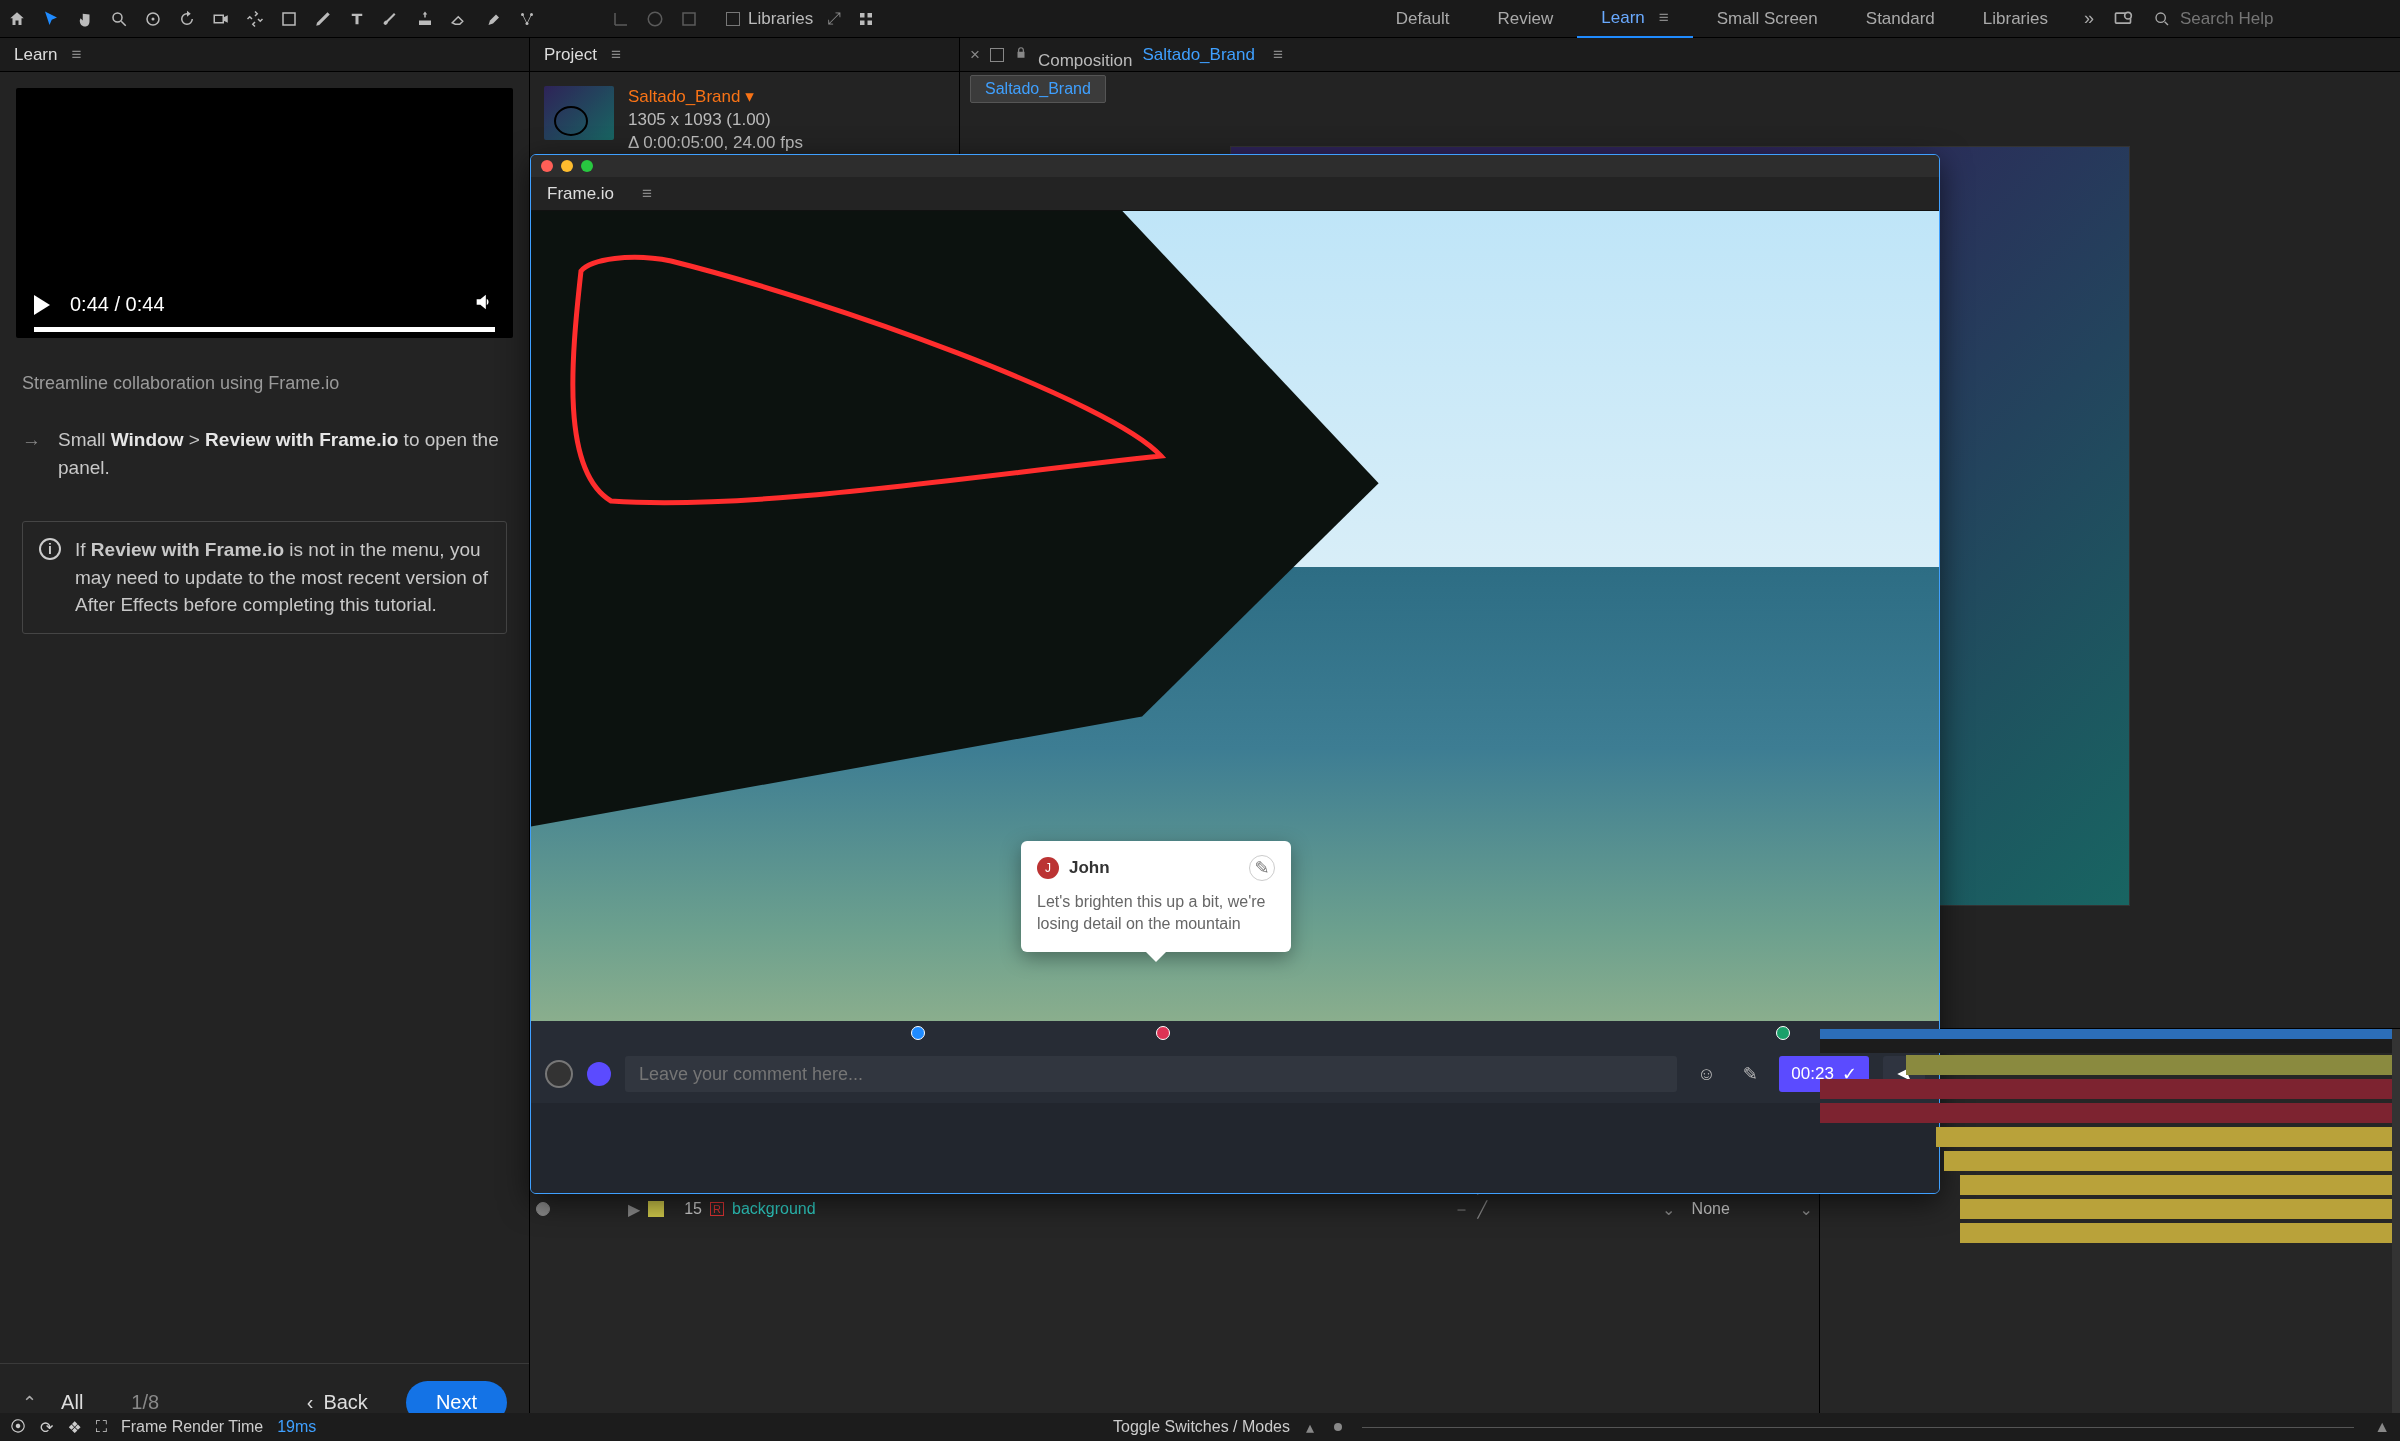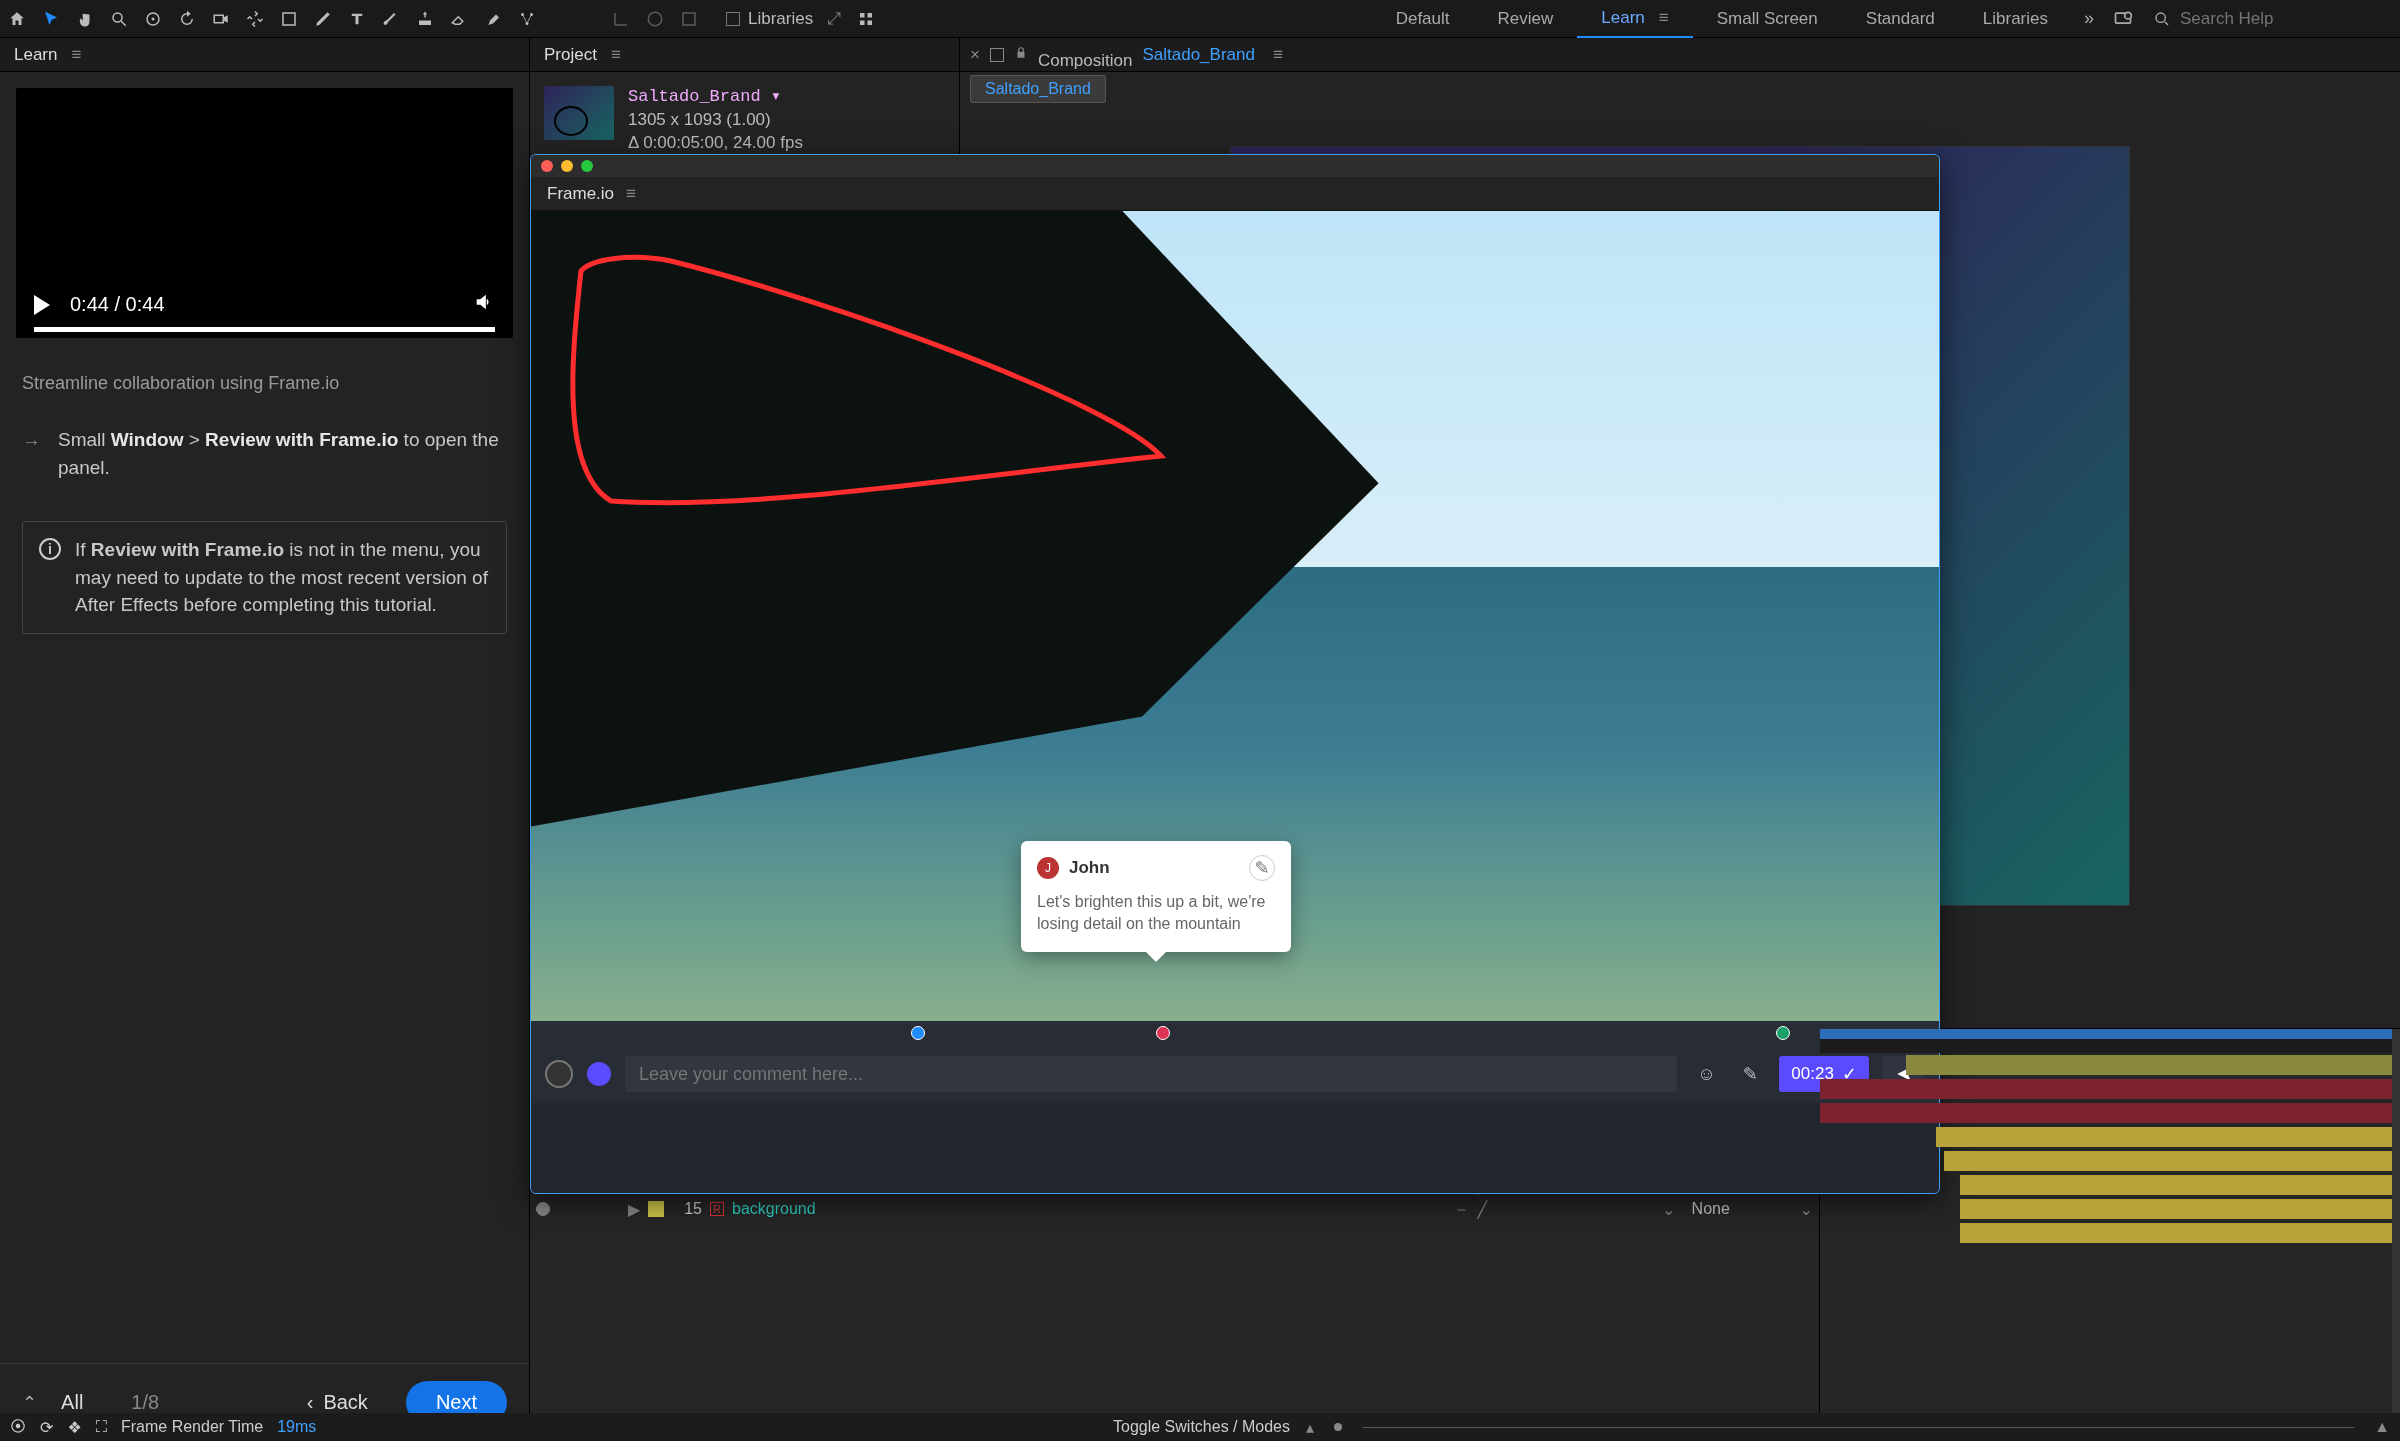--- a/index.html
+++ b/index.html
@@ -59,41 +59,41 @@
 .upper { flex:0 0 990px; display:flex; position:relative; }
 
 
 .project { width:430px; background:#232323; border-right:1px solid #000; }
 .project .panel-tab { height:34px; display:flex; align-items:center; padding:0 14px; font-size:17px; color:#ddd; background:#1c1c1c; border-bottom:1px solid #000; gap:14px;}
 .project .panel-tab .burger { color:#888; }
 .project .comp-info { display:flex; gap:14px; padding:14px 14px; align-items:flex-start; }
 .project .thumb { width:70px; height:54px; background:linear-gradient(135deg,#2e2358,#186562); border-radius:2px; position:relative;}
 .project .thumb::after{content:"";position:absolute;left:10px;top:20px;width:30px;height:26px;border:2px solid #000;border-radius:50%;}
 .project .meta { font-size:17px; color:#bbb; line-height:1.35;}
-.project .meta .name { color:#f0abfc;font-family:Liberation Mono, monospace; }
+.project .meta .name { color:#f97316; }
 
 
 .viewer { flex:1; background:#232323; display:flex; flex-direction:column; }
 .viewer .tabs { height:34px; background:#1c1c1c; border-bottom:1px solid #000; display:flex; align-items:center; padding:0 10px; gap:10px; font-size:17px; }
 .viewer .tabs .x { color:#888; }
 .viewer .tabs .lock svg{width:14px;height:14px;fill:#888;}
 .viewer .tabs .lbl { color:#bbb;margin-top:12px; }
 .viewer .tabs .name { color:#3fa0ff; }
 .viewer .tabs .burger { color:#888; margin-left:8px; }
 .viewer .sub-tabs { height:34px; background:#232323; display:flex; align-items:center; padding:0 10px; }
 .viewer .sub-tabs .chip { background:#3b3b3b; color:#3fa0ff; font-size:16px; padding:4px 14px; border-radius:2px; border:1px solid #555;}
 .viewer .canvas { flex:1; display:flex; align-items:flex-start; justify-content:center; padding:40px 40px; }
 .viewer .canvas .comp-img { width:900px; height:760px; background:linear-gradient(135deg,#2e2358 0%,#2e2358 30%,#186562 100%); border:1px solid #333;}
 
 
 .frameio { position:absolute; left:0px; top:116px; width:1410px; height:1040px; background:#272c35; border:1px solid #3fa0ff; border-radius:6px; box-shadow:0 8px 30px rgba(0,0,0,0.6); overflow:hidden; display:flex; flex-direction:column; }
 .frameio .titlebar { height:22px; background:#2d2d2d; display:flex; align-items:center; padding:0 10px; gap:8px;}
 .frameio .titlebar .dot { width:12px; height:12px; border-radius:50%; }
 .frameio .titlebar .r{background:#ff5f57;} .frameio .titlebar .y{background:#febc2e;} .frameio .titlebar .g{background:#28c840;}
-.frameio .tab { height:34px; background:#232323; display:flex; align-items:center; padding:0 16px; font-size:17px; color:#ddd; gap:12px; border-bottom:1px solid #111;}
+.frameio .tab { height:34px; background:#232323; display:flex; align-items:center; padding:0 16px; font-size:17px; color:#ddd; gap:28px; border-bottom:1px solid #111;}
 .frameio .tab .burger{color:#888;}
 .frameio .media { flex:1; position:relative; overflow:hidden; }
 .frameio .media .scene { position:absolute; inset:0; }
 .frameio .media .sky { position:absolute; left:0; right:0; top:0; height:44%; background:linear-gradient(#bfe5f8,#d8eef8);}
 .frameio .media .sea { position:absolute; left:0; right:0; top:44%; bottom:0; background:linear-gradient(#2d6d84 0%,#3d7d93 40%,#6ca08e 80%,#8aae8d 100%);}
 .frameio .media .cliff { position:absolute; left:0; top:0; width:70%; height:80%; background:#0c120f; clip-path:polygon(0 0,60% 0,86% 42%,62% 78%,0 95%);}
 .frameio .media .annot { position:absolute; left:20px; top:30px; width:630px; height:280px; }
 .frameio .media .annot svg { width:100%; height:100%; overflow:visible;}
 .frameio .media .comment-pop { position:absolute; left:490px; top:630px; width:270px; background:#fff; border-radius:6px; padding:14px 16px 18px; box-shadow:0 6px 20px rgba(0,0,0,0.35); color:#333;}
 .frameio .media .comment-pop::after{content:"";position:absolute;left:50%;bottom:-10px;margin-left:-10px;width:0;height:0;border-left:10px solid transparent;border-right:10px solid transparent;border-top:10px solid #fff;}

